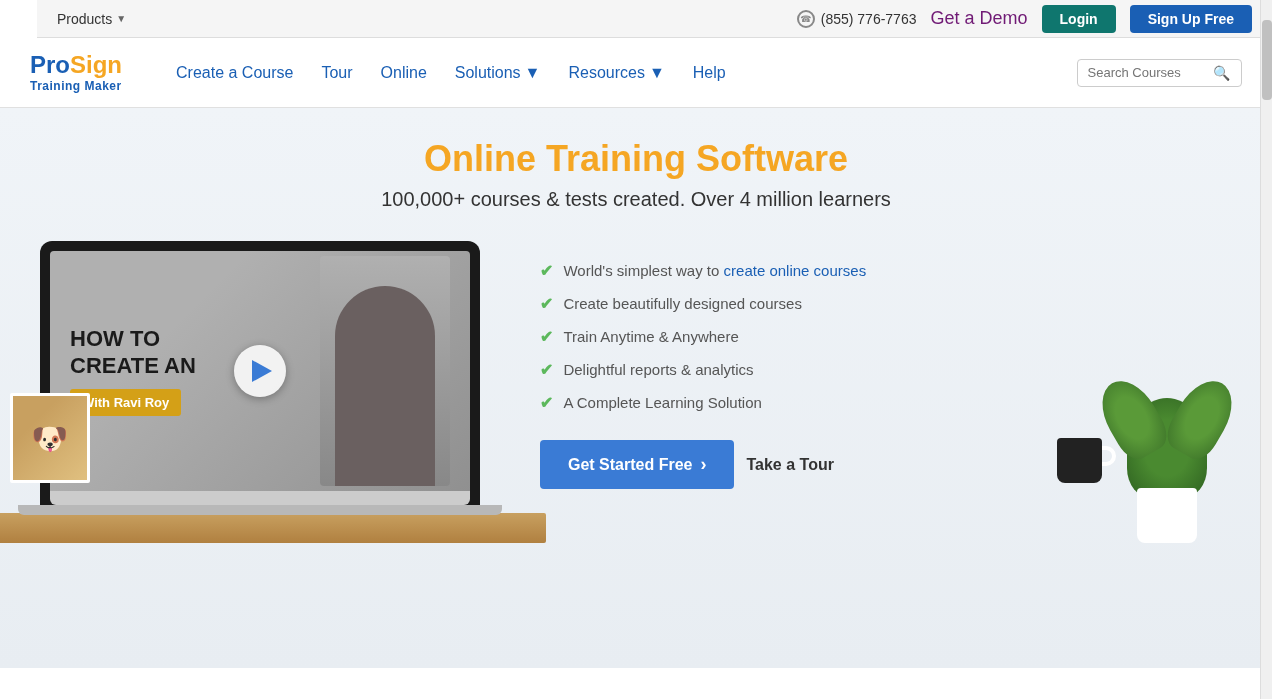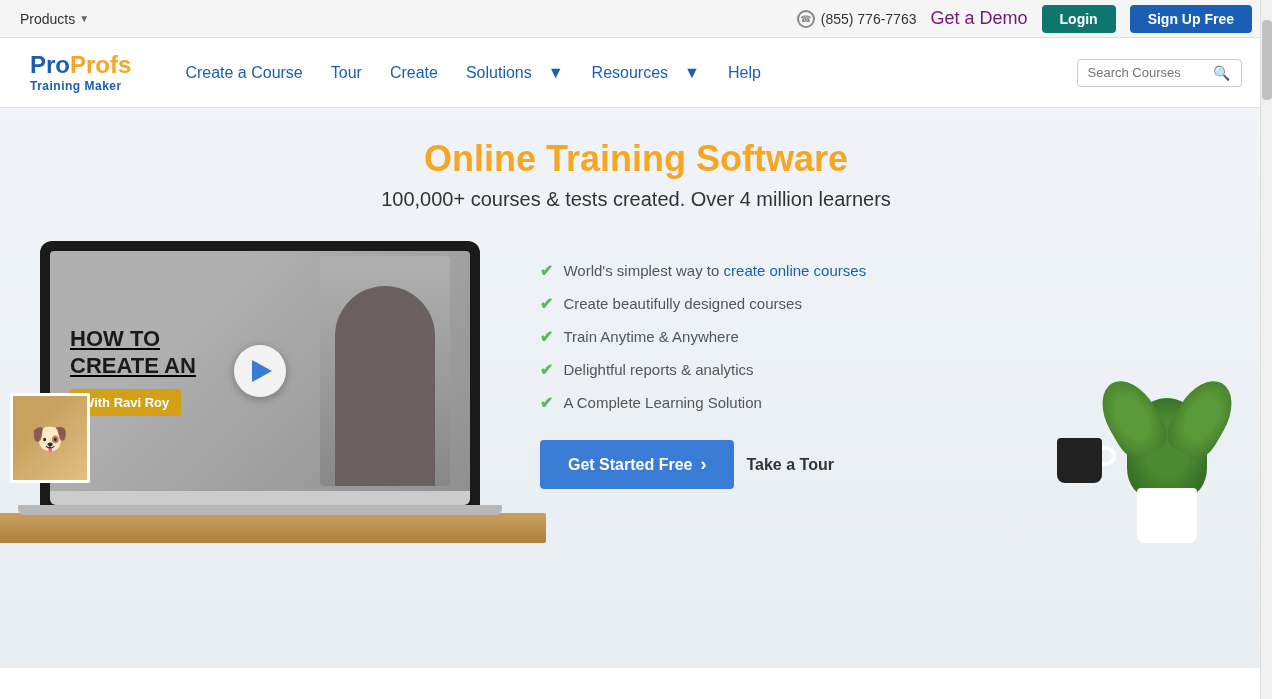--- a/index.html
+++ b/index.html
@@ -7,20 +7,21 @@
 
     
     .top-bar {
       background: #f5f5f5;
       border-bottom: 1px solid #ddd;
       height: 38px;
       display: flex;
       align-items: center;
       justify-content: space-between;
       padding: 12px 20px;
+      margin-left: 37px;
     }
     .top-bar-left { display: flex; align-items: center; gap: 6px; }
     .products-btn {
       background: none;
       border: none;
       font-size: 14px;
       color: #333;
       cursor: pointer;
       display: flex;
       align-items: center;
@@ -73,21 +74,21 @@
       color: #1a5fb4;
       text-decoration: none;
       font-size: 16px;
       padding: 0 14px;
       height: 70px;
       display: flex;
       align-items: center;
       cursor: pointer;
       white-space: nowrap;
     }
-    .nav-link-dropdown { display: flex; align-items: center; gap: 16px; text-align: right; }
+    .nav-link-dropdown { display: flex; align-items: center; gap: 4px; text-align: right; }
     .search-box {
       display: flex;
       align-items: center;
       border: 1px solid #ccc;
       border-radius: 4px;
       padding: 5px 10px;
       gap: 6px;
       margin-left: auto;
       min-width: 160px;
     }
@@ -124,21 +125,20 @@
       display: flex;
       align-items: flex-start;
       gap: 60px;
       max-width: 1200px;
       margin: 0 auto;
       position: relative;
     }
     .hero-video-area {
       flex: 0 0 440px;
       position: relative;
-      text-decoration: underline;
     }
     
     .laptop-outer {
       background: #1a1a1a;
       border-radius: 12px 12px 0 0;
       padding: 10px 10px 0 10px;
       position: relative;
       z-index: 2;
     }
     .laptop-screen {
@@ -377,28 +377,28 @@
     </div>
     <a class="get-demo">Get a Demo</a>
     <button class="login-btn">Login</button>
     <button class="signup-btn">Sign Up Free</button>
   </div>
 </div>
 
 <div class="nav-bar">
   <div class="logo-area">
     <div class="logo-text">
-      <span class="logo-pro">Pro</span><span class="logo-profs">Profs</span>
+      <span class="logo-pro">Pro</span><span class="logo-profs">Sign</span>
     </div>
     <div class="logo-subtitle">Training Maker</div>
   </div>
   <nav class="nav-links">
     <a class="nav-link">Create a Course</a>
     <a class="nav-link">Tour</a>
-    <a class="nav-link">Create</a>
+    <a class="nav-link">Online</a>
     <a class="nav-link nav-link-dropdown">
       <span>Solutions</span>
       <span>▼</span>
     </a>
     <a class="nav-link nav-link-dropdown">
       <span>Resources</span>
       <span>▼</span>
     </a>
     <a class="nav-link">Help</a>
     <div class="search-box">

